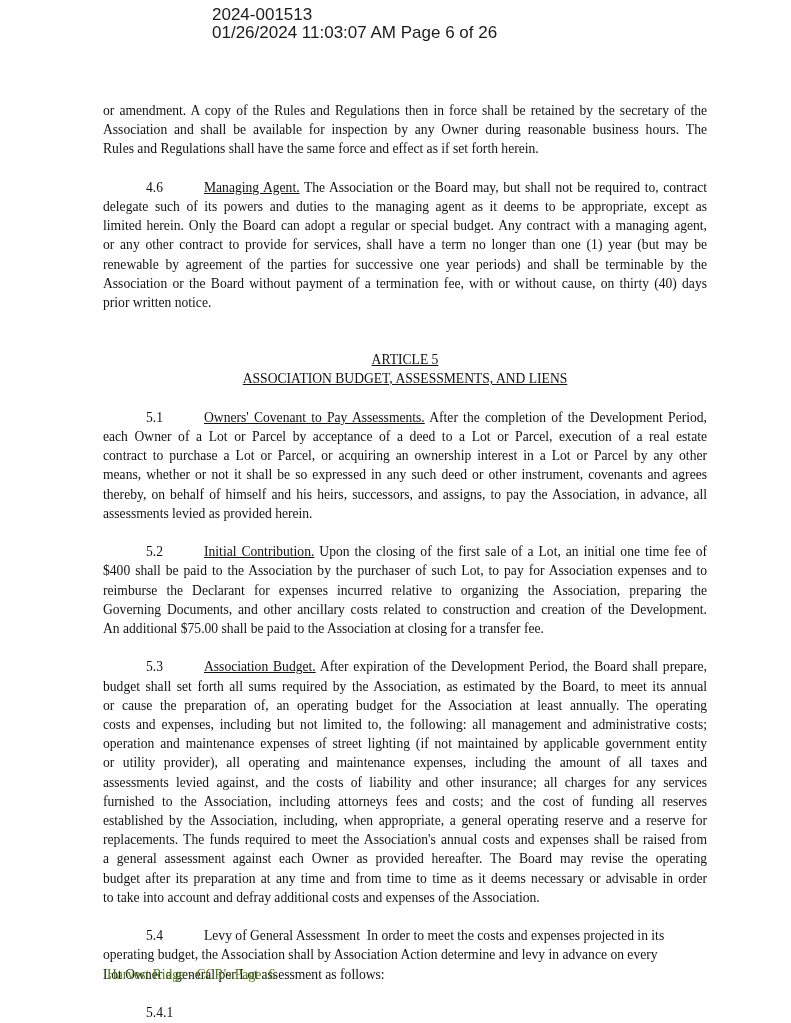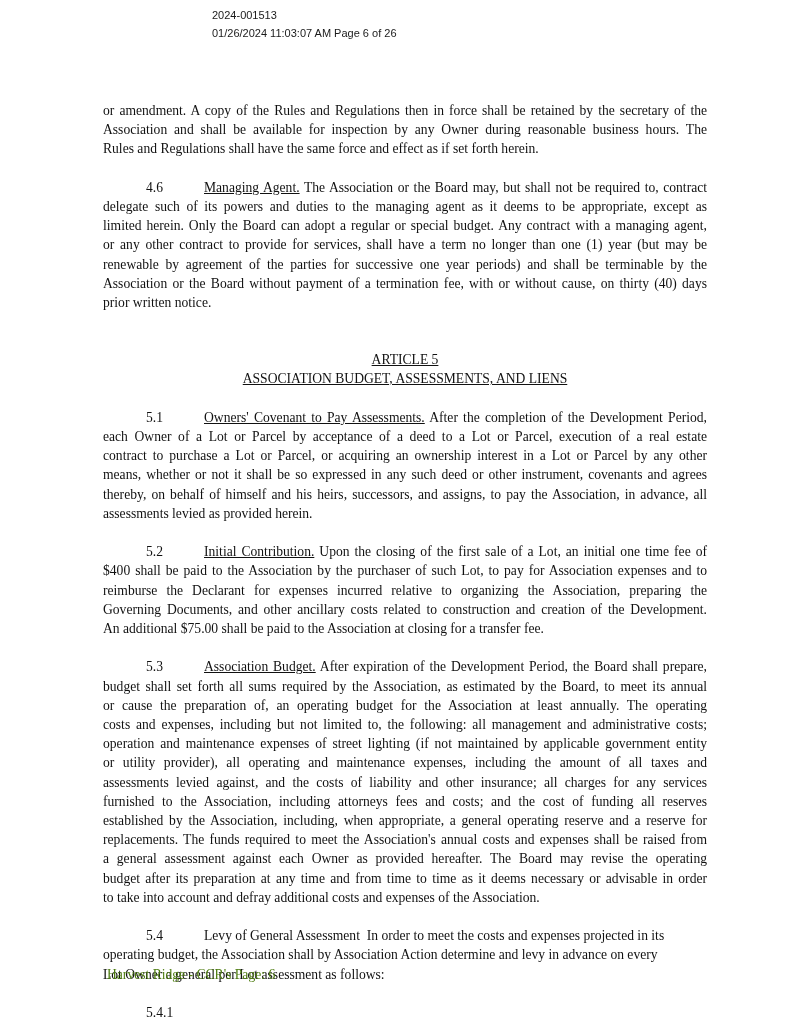--- a/index.html
+++ b/index.html
@@ -1,17 +1,17 @@
 <!DOCTYPE html>
 <html><head>
 <meta charset="utf-8">
 <style>
   html, body { margin: 0; padding: 0; background: #ffffff; }
   body { width: 791px; height: 1023px; position: relative; overflow: hidden; color: #111; }
-  .stamp { position: absolute; left: 212px; top: 6px; font-family: "Liberation Sans", sans-serif; font-size: 11px; line-height: 18px; color: #1a1a1a; }
+  .stamp { position: absolute; left: 212px; top: 6px; font-family: "Liberation Sans", sans-serif; font-size: 17px; line-height: 18px; color: #1a1a1a; }
   .page { position: absolute; left: 103px; top: 101px; width: 604px; font-family: "Liberation Serif", serif; font-size: 13.6px; line-height: 19.2px; color: #111; }
   .line { display: block; white-space: nowrap; }
   .justify { text-align: justify; text-align-last: justify; white-space: normal; }
   .gap { height: 19.2px; }
   .gap2 { height: 38px; }
   .num { display: inline-block; width: 58px; padding-left: 43px; }
   .num-wide { display: inline-block; width: 52px; padding-left: 43px; }
   .title { text-decoration: underline; }
   .center { text-align: center; text-decoration: underline; }
   .footer { position: absolute; left: 107px; top: 967px; font-family: "Liberation Serif", serif; font-size: 13.6px; color: #4d7c0f; }

